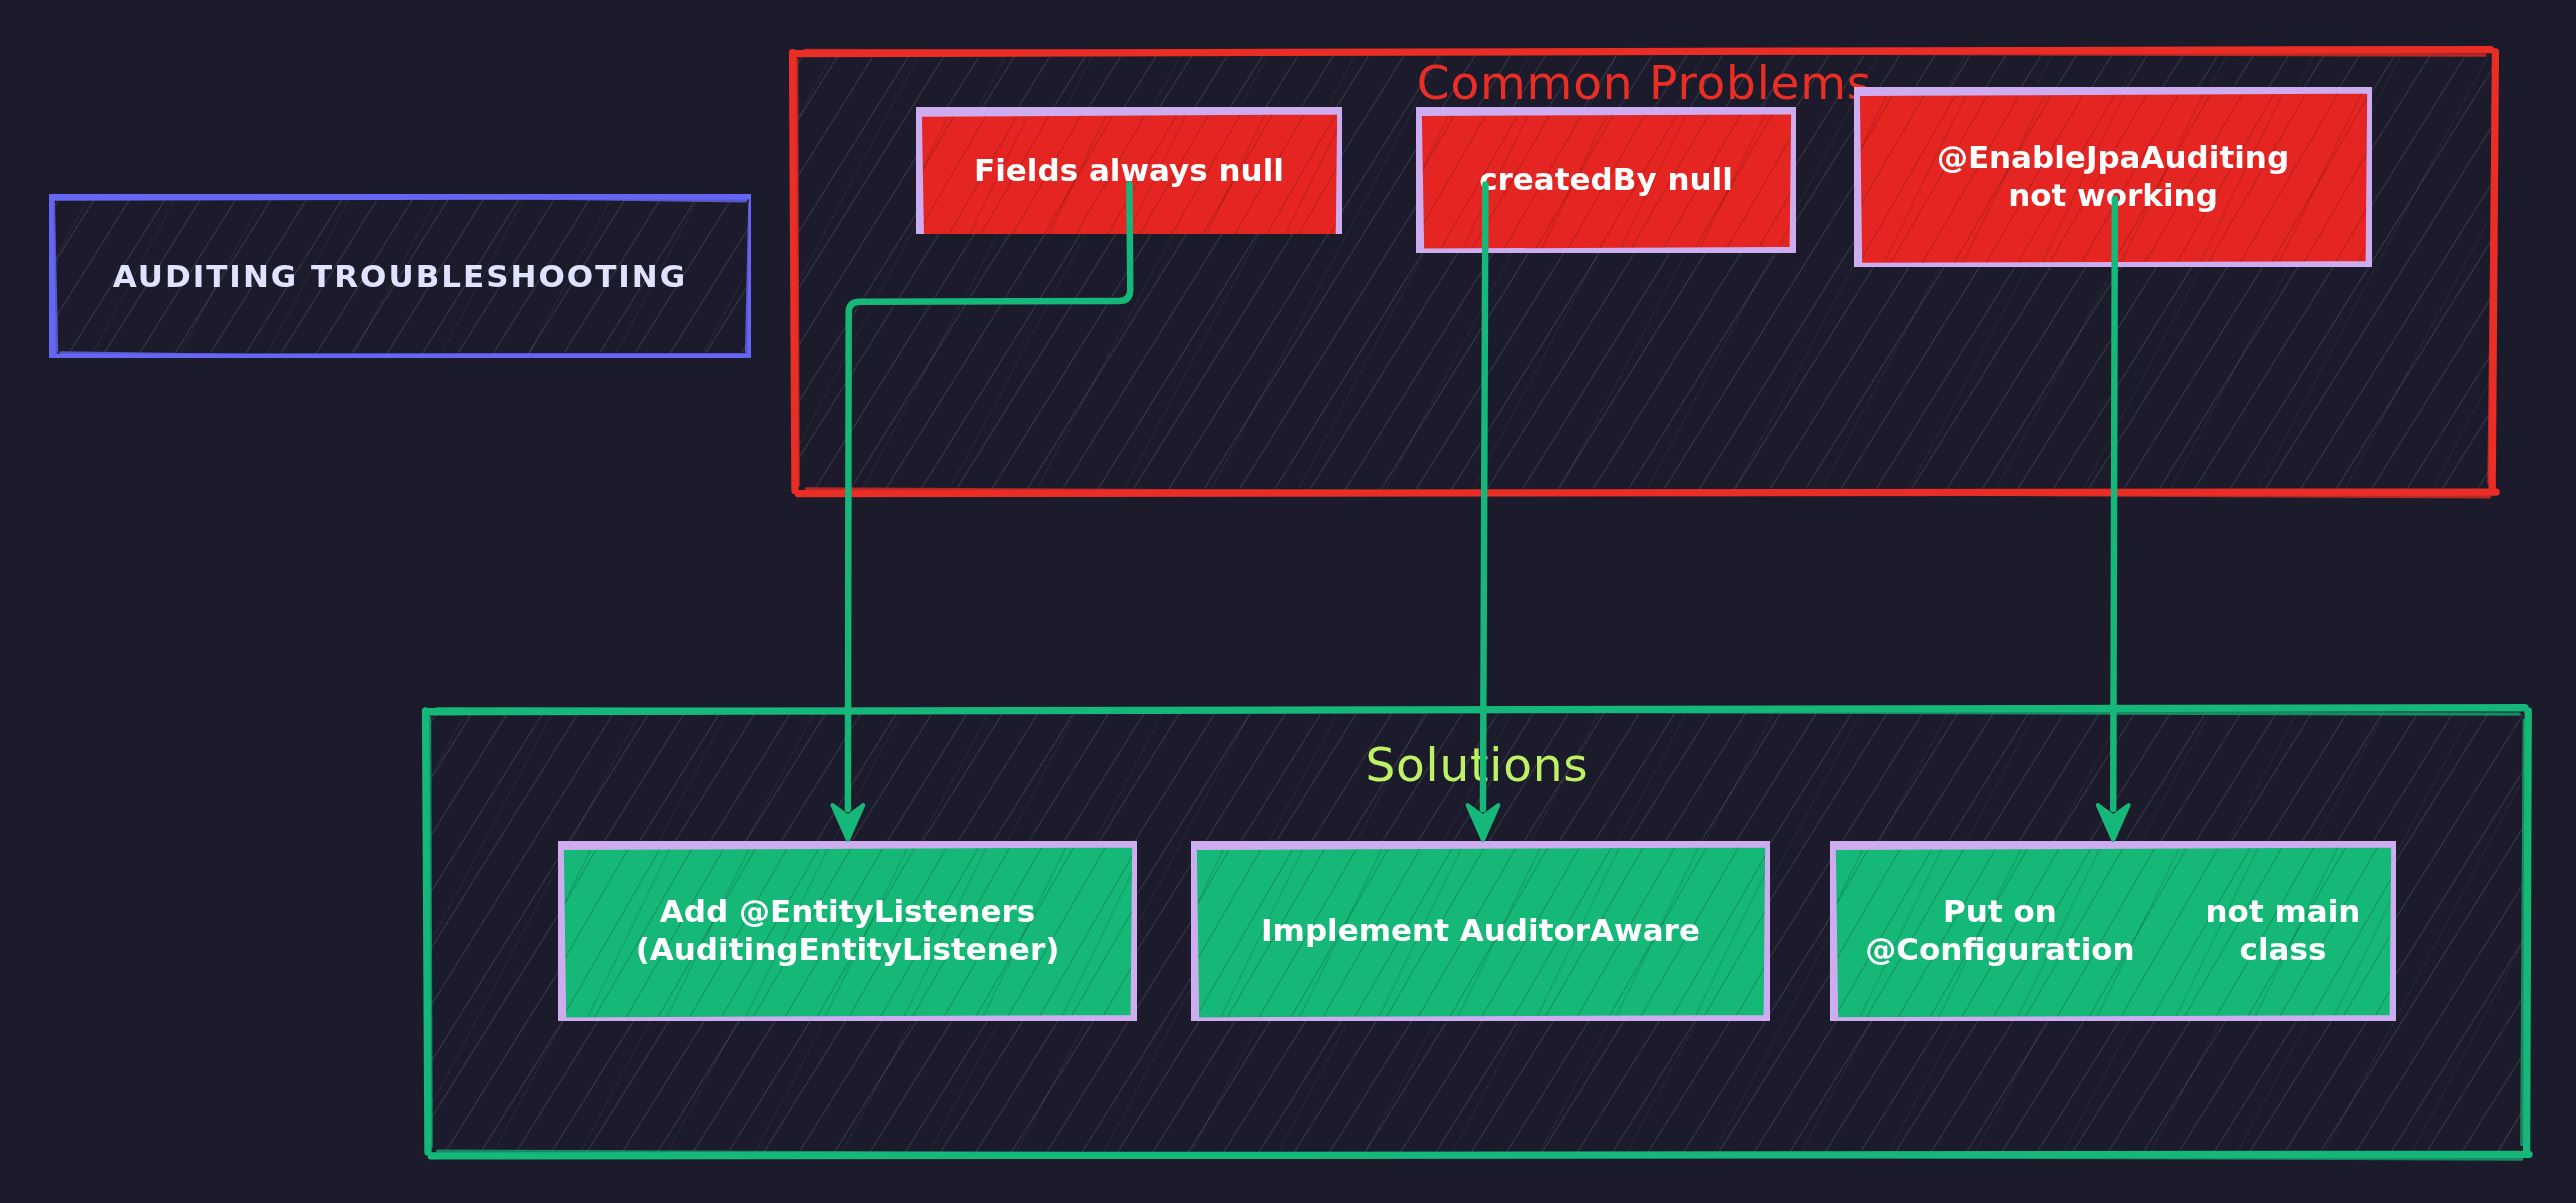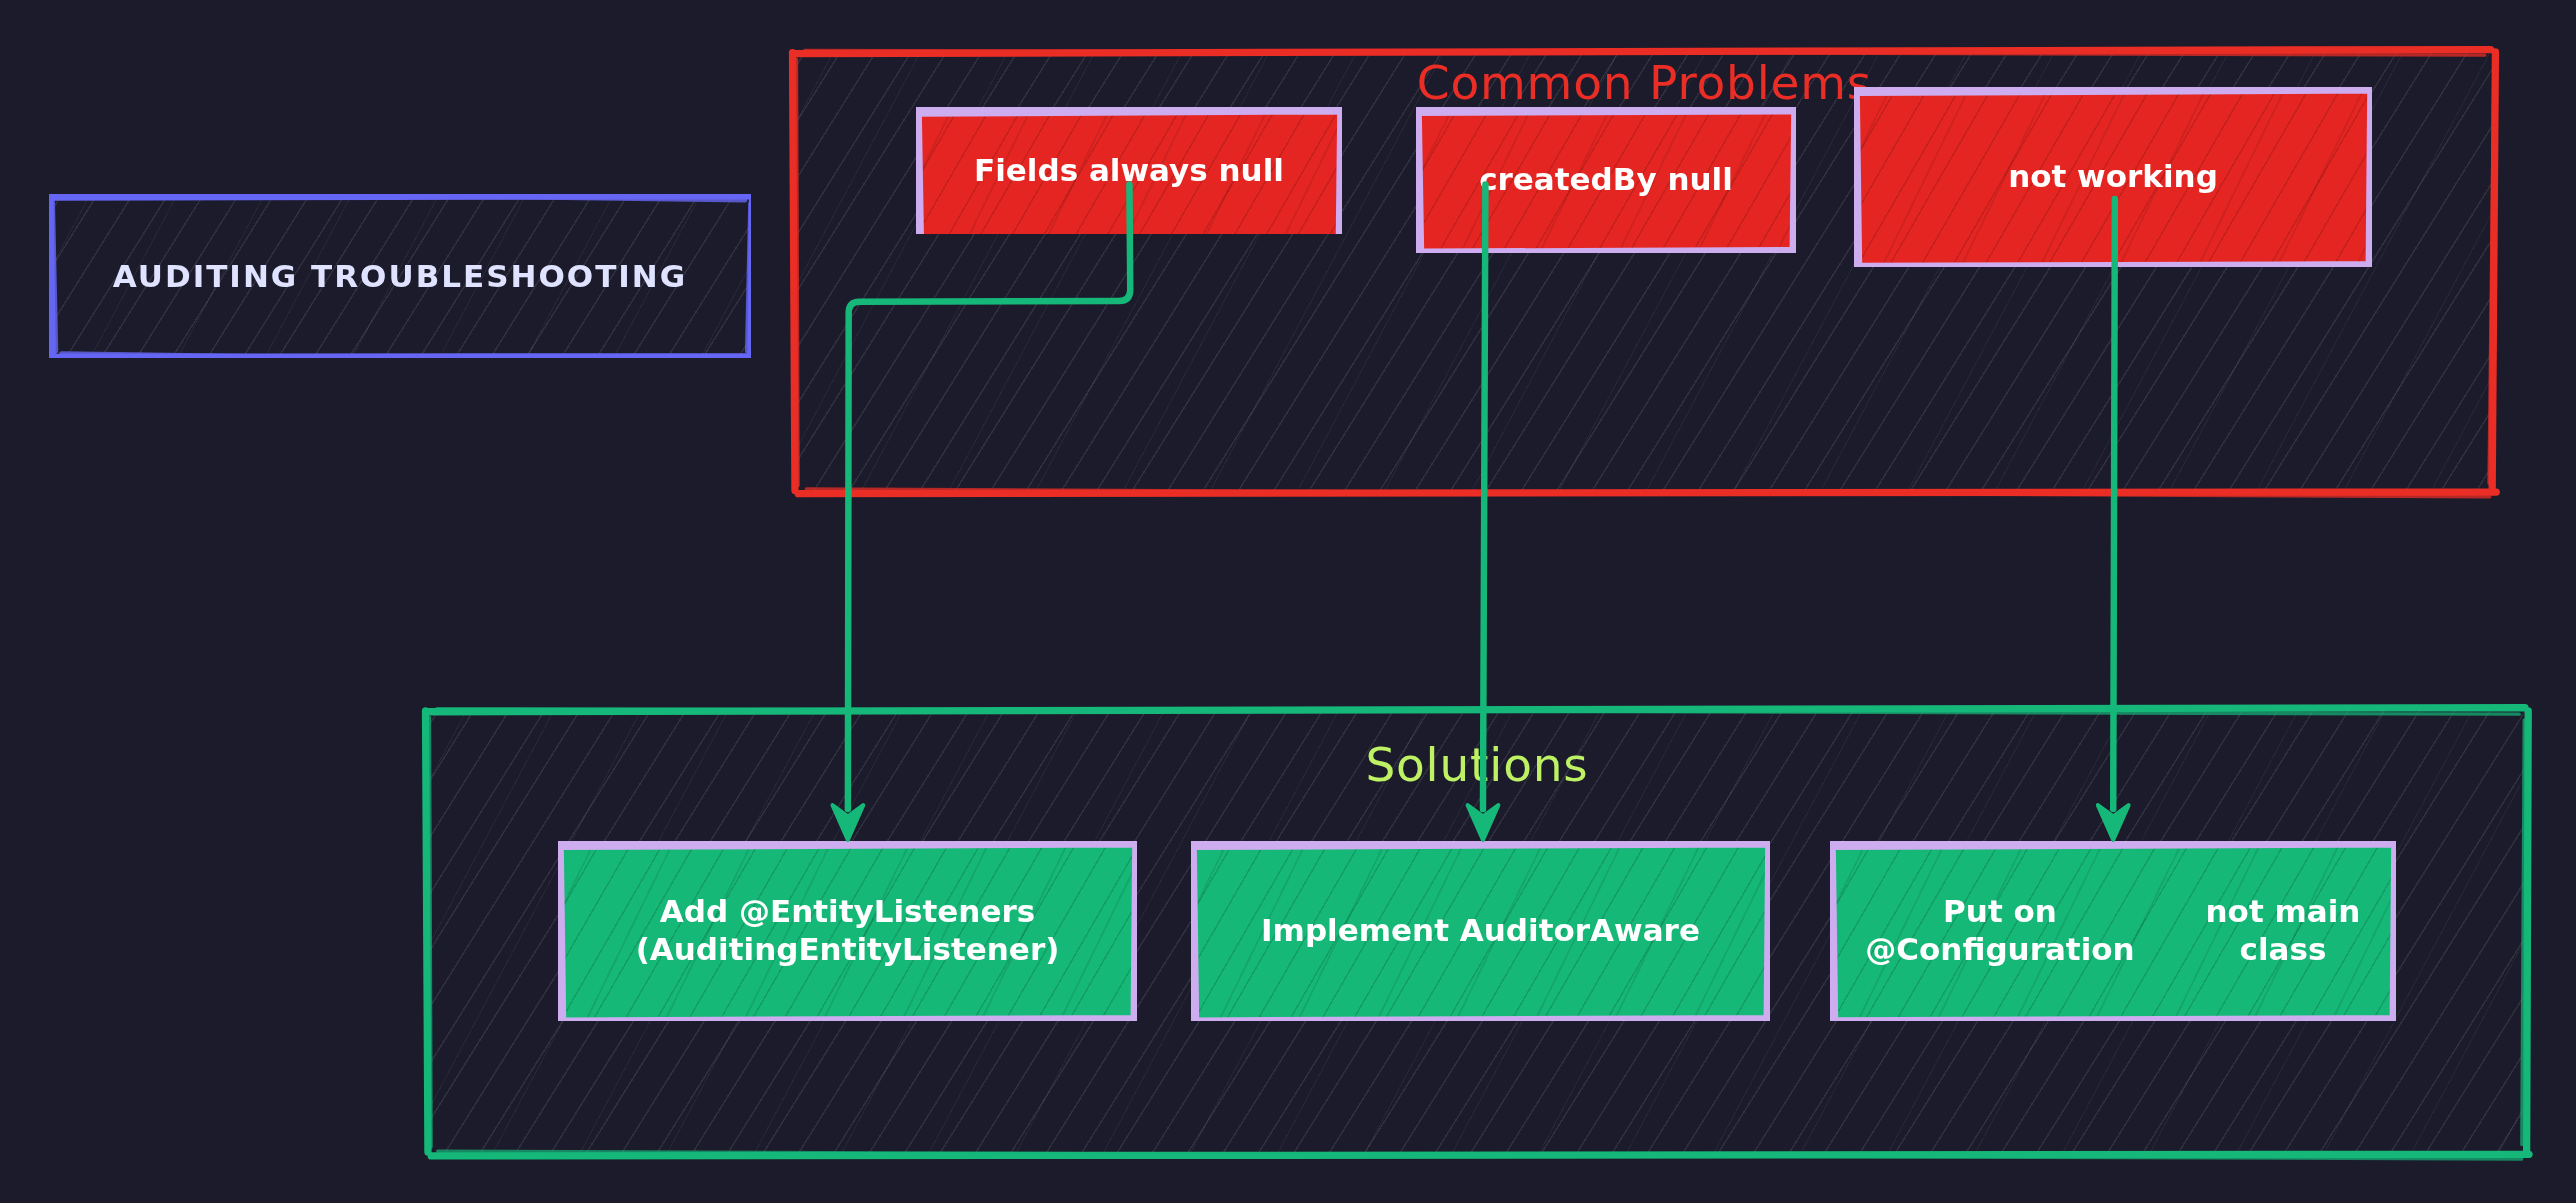--- a/index.html
+++ b/index.html
@@ -180,20 +180,21 @@
       <path d="M14,15 L482,13 M485,17 L483,190 M485,194 L17,196 M14,191 L11,15" fill="none" stroke="#cdadf0" stroke-width="17" stroke-linecap="round" stroke-linejoin="round"></path>
     </svg>
     <span class="label" style="font-size:31px;">createdBy null</span>
   </div>
 
   <div class="node" style="left:1854px; top:87px; width:518px; height:180px; background:#e52521; flex-direction:column;">
     <div class="hatch-dark"></div>
     <svg class="node-outline" style="position:absolute; inset:-10.5px; overflow:visible;" viewBox="0 0 666 248" preserveAspectRatio="none">
       <path d="M14,15 L652,12 M655,16 L653,232 M655,236 L17,238 M14,233 L11,14" fill="none" stroke="#cdadf0" stroke-width="17" stroke-linecap="round" stroke-linejoin="round"></path>
     </svg>
+    <span class="label" style="font-size:31px;">@EnableJpaAuditing</span>
     <span class="label" style="font-size:31px;">not working</span>
   </div>
 
   <div class="node" style="left:558px; top:841px; width:579px; height:180px; background:#16b877; flex-direction:column;">
     <div class="hatch-dark"></div>
     <svg class="node-outline" style="position:absolute; inset:-10.5px; overflow:visible;" viewBox="0 0 742 248" preserveAspectRatio="none">
       <path d="M14,15 L728,12 M731,16 L729,232 M731,236 L17,239 M14,233 L11,14" fill="none" stroke="#cdadf0" stroke-width="17" stroke-linecap="round" stroke-linejoin="round"></path>
     </svg>
     <span class="label" style="font-size:31px;">Add @EntityListeners</span>
     <span class="label" style="font-size:31px;">(AuditingEntityListener)</span>

